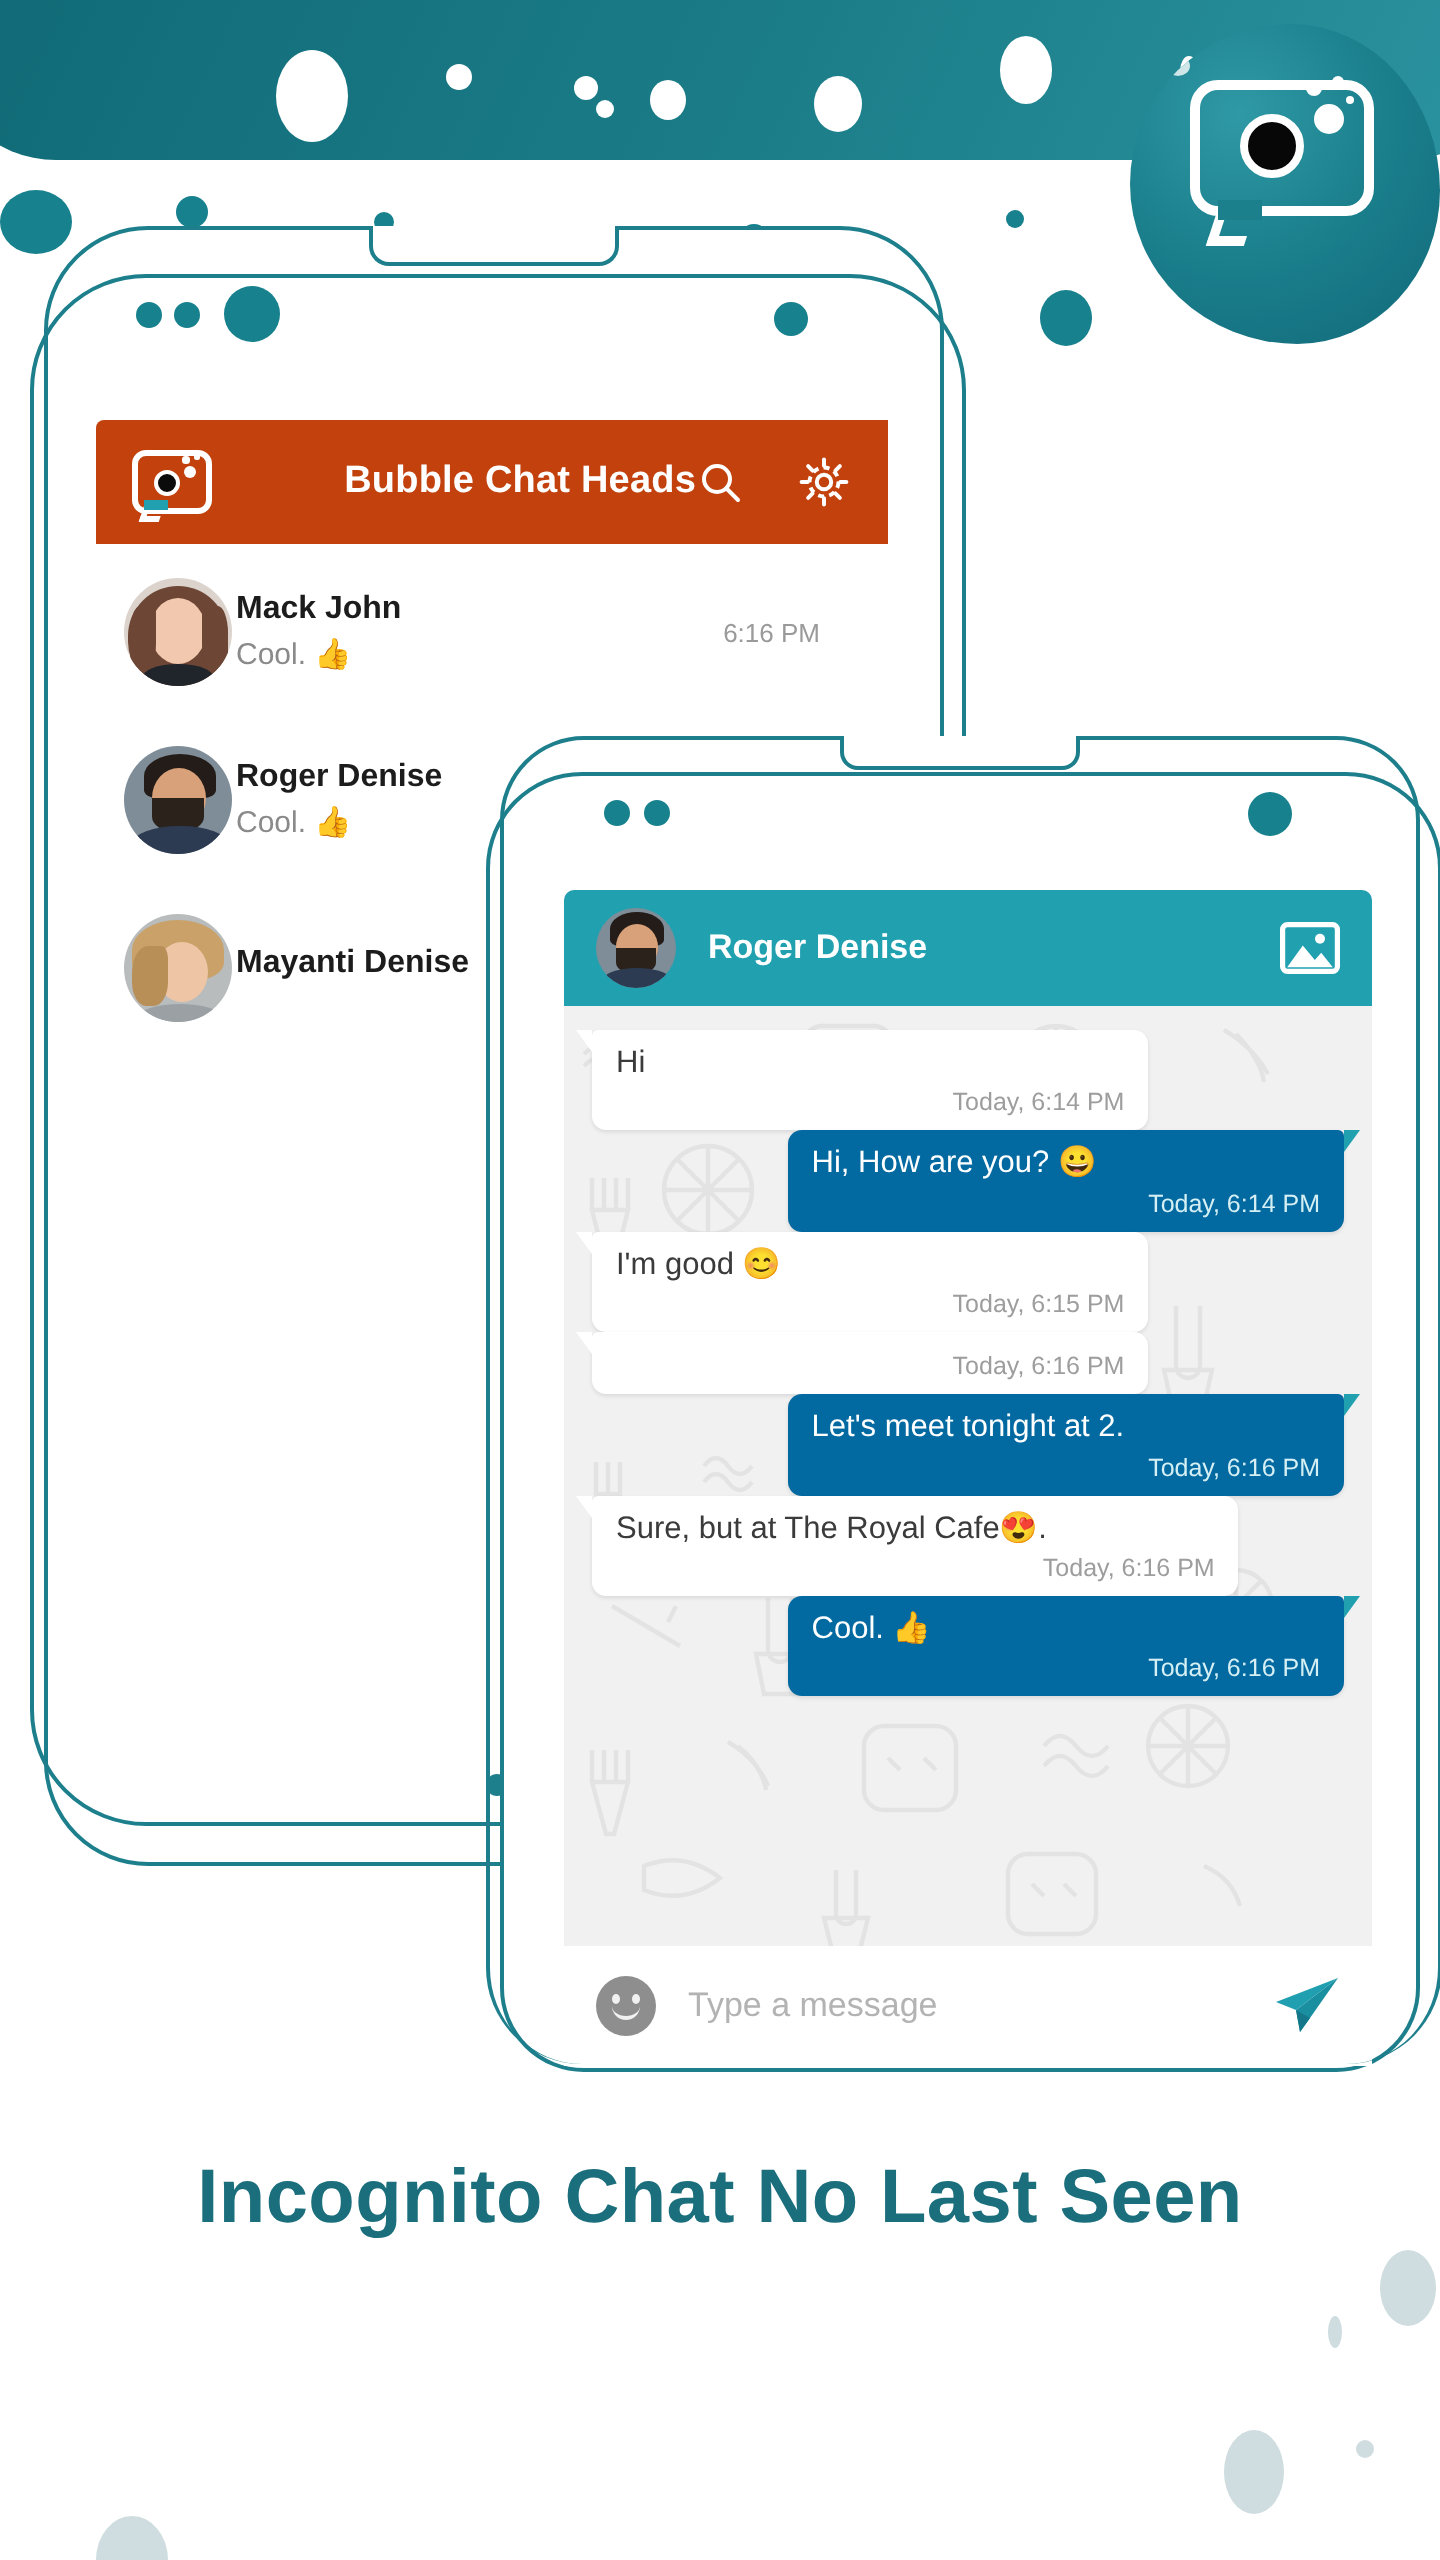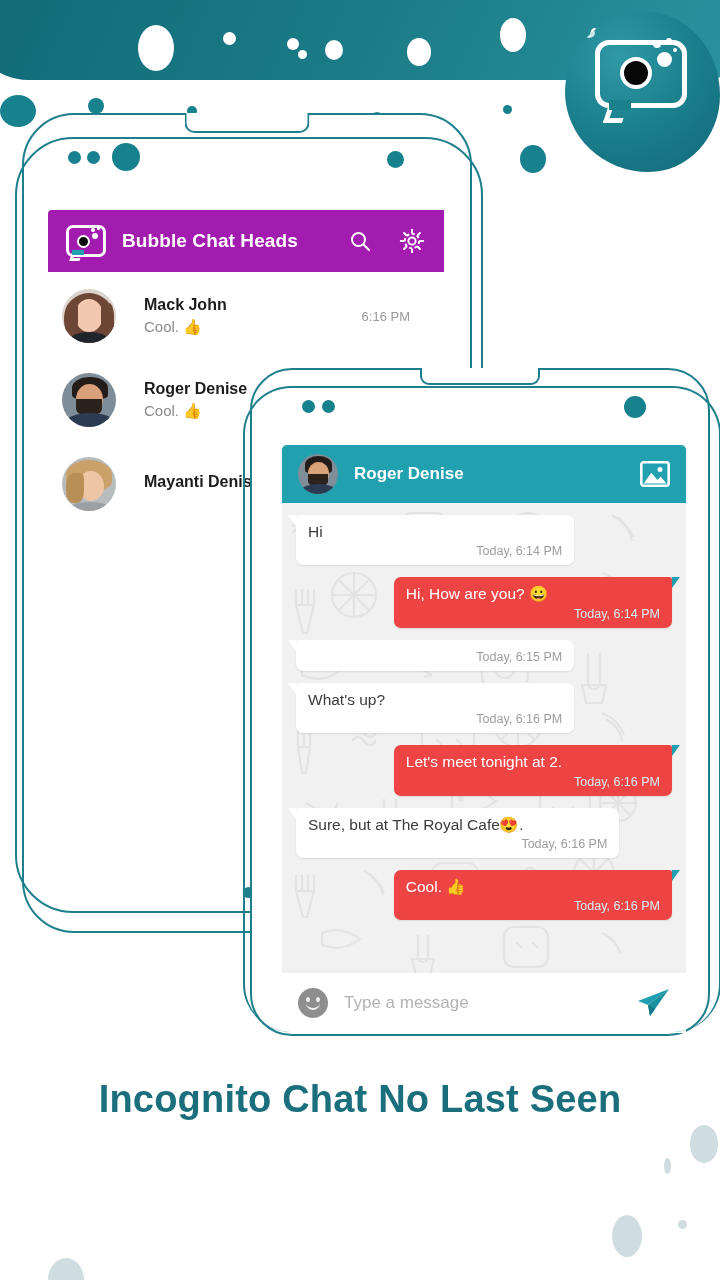--- a/index.html
+++ b/index.html
@@ -64,22 +64,23 @@
     position:absolute; left:50%; transform:translateX(-50%); top:-2px;
     width:125px; height:20px; border:2.5px solid #1d7f8c; border-top:none;
     border-bottom-left-radius:10px; border-bottom-right-radius:10px; background:#fff;
   }
   .home-dot { position:absolute; border-radius:50%; background:#1d7f8c; }
 
   
   .list-app { position:absolute; left:24px; top:95px; width:396px; height:700px; }
   .list-header {
     position:absolute; left:0; top:0; width:100%; height:62px;
-    background:#a21caf; display:flex; align-items:center; padding:0 18px;
+    background:#c2410c; display:flex; align-items:center; padding:0 18px;
     border-top-left-radius:4px;
+    text-align:right;
   }
   .lh-logo { width:40px; height:32px; position:relative; flex:0 0 auto; }
   .lh-logo .bub { position:absolute; inset:0; border:3px solid #fff; border-radius:7px; }
   .lh-logo .tail{ position:absolute; left:5px; top:26px; width:10px; height:10px;
      border-left:3px solid #fff; border-bottom:3px solid #fff; transform:skewX(-18deg); }
   .lh-logo .tmask{ position:absolute; left:6px; top:25px; width:12px; height:5px; background:#21a0b0; }
   .lh-logo .eye { position:absolute; left:11px; top:10px; width:13px; height:13px;
      background:#0b0b0b; border:2px solid #fff; border-radius:50%; }
   .lh-logo .b1 { position:absolute; left:26px; top:8px;  width:6px; height:6px; background:#fff; border-radius:50%; }
   .lh-logo .b2 { position:absolute; left:25px; top:3px;  width:3.5px;height:3.5px;background:#fff; border-radius:50%; }
@@ -89,21 +90,21 @@
   .icon-btn { cursor:pointer; line-height:0; }
 
   .chat-row {
     position:relative; height:76px; background:#ffffff;
     border-top-right-radius:38px; border-bottom-right-radius:38px;
     display:flex; align-items:center; padding-left:14px;
     margin-bottom:8px; width:396px;
   }
   .chat-row.first { margin-top:6px; }
   .avatar { width:54px; height:54px; border-radius:50%; flex:0 0 auto; overflow:hidden; position:relative; }
-  .cr-text { margin-left:28px; flex:1; }
+  .cr-text { margin-left:2px; flex:1; }
   .cr-name { font-size:16px; font-weight:bold; color:#1c1c1c; }
   .cr-msg  { font-size:15px; color:#8a8a8a; margin-top:4px; }
   .cr-time { font-size:13px; color:#9a9a9a; margin-right:34px; }
   .list-fill { position:absolute; left:0; top:0; width:396px; height:700px; background:#21a0b0; z-index:-1; }
 
   
   .phone2 {
     position:absolute; left:250px; top:368px; width:460px; height:668px;
     border:2.5px solid #1d7f8c; border-radius:42px; background:#ffffff; z-index:6;
   }
@@ -124,29 +125,29 @@
   }
   .ch-avatar { width:40px; height:40px; border-radius:50%; overflow:hidden; position:relative; flex:0 0 auto;}
   .ch-name { color:#fff; font-size:17px; font-weight:bold; margin-left:16px; flex:1; }
 
   .conv-body {
     position:relative; height:470px; background:#f1f1f1; overflow:hidden;
     padding:12px 14px 0 14px;
   }
   .pattern { position:absolute; inset:0; opacity:.55; }
 
-  .msg { position:relative; max-width:74%; margin-bottom:12px; z-index:2; }
+  .msg { position:relative; max-width:74%; z-index:2; }
   .msg .bub {
     padding:7px 12px 7px 12px; position:relative;
     box-shadow:0 1px 2px rgba(0,0,0,.10);
   }
   .msg.in  { margin-right:auto; }
   .msg.out { margin-left:auto; }
   .msg.in .bub  { background:#ffffff; color:#3b3b3b; border-radius:3px 7px 7px 7px; }
-  .msg.out .bub { background:#ef4444; color:#ffffff; border-radius:7px 3px 7px 7px; }
+  .msg.out .bub { background:#0369a1; color:#ffffff; border-radius:7px 3px 7px 7px; }
   .msg.in .bub::before{
     content:""; position:absolute; left:-8px; top:0; border-width:0 8px 11px 0;
     border-style:solid; border-color:transparent #ffffff transparent transparent;
   }
   .msg.out .bub::before{
     content:""; position:absolute; right:-8px; top:0; border-width:0 0 11px 8px;
     border-style:solid; border-color:transparent transparent transparent #21a0b0;
   }
   .m-text { font-size:15.5px; line-height:1.25; white-space:nowrap; }
   .m-time { font-size:12.5px; margin-top:3px; text-align:right; }
@@ -459,27 +460,27 @@
 
         <div class="msg out">
           <div class="bub">
             <div class="m-text">Hi,  How are you? 😀</div>
             <div class="m-time">Today,  6:14 PM</div>
           </div>
         </div>
 
         <div class="msg in">
           <div class="bub">
+            <div class="m-text">I'm good 😊</div>
             <div class="m-time">Today,  6:15 PM</div>
           </div>
         </div>
 
         <div class="msg in">
           <div class="bub">
-            <div class="m-text">What's up?</div>
             <div class="m-time">Today,  6:16 PM</div>
           </div>
         </div>
 
         <div class="msg out">
           <div class="bub">
             <div class="m-text">Let's meet tonight at 2.</div>
             <div class="m-time">Today,  6:16 PM</div>
           </div>
         </div>

